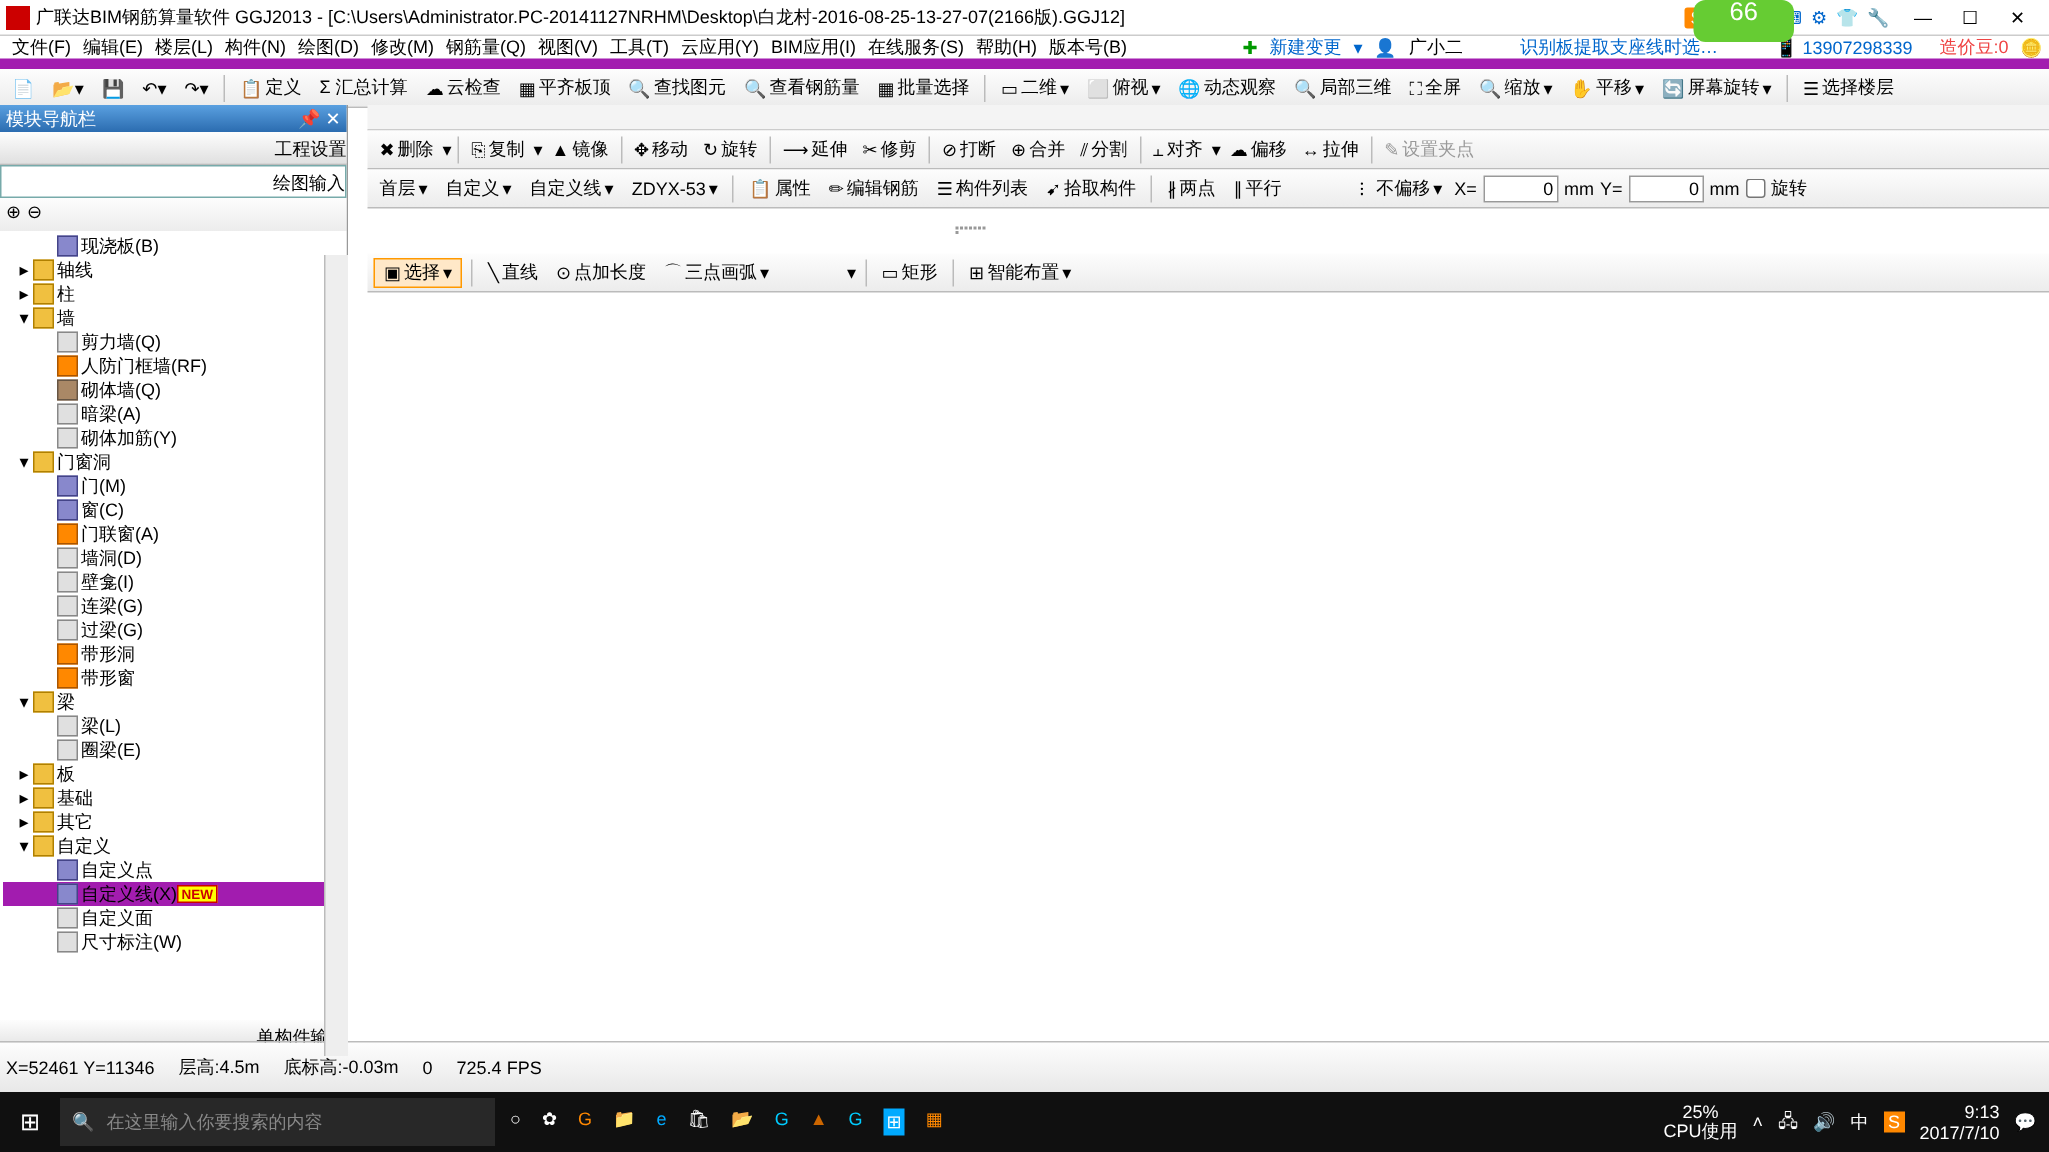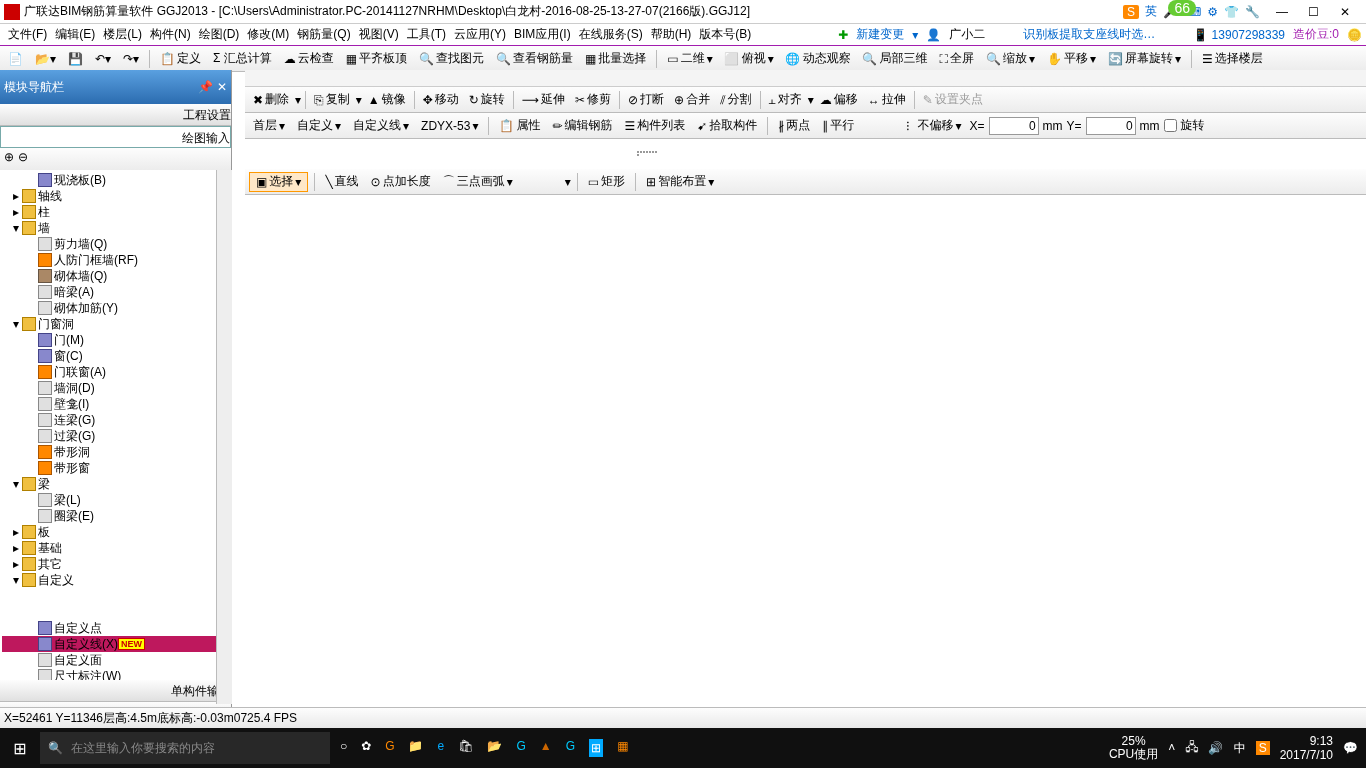--- a/index.html
+++ b/index.html
@@ -4,67 +4,67 @@
 <style>
 * { margin:0; padding:0; box-sizing:border-box; font-family:"Microsoft YaHei","SimSun",sans-serif; font-size:12px; }
 body { background:#fff; width:1366px; height:768px; overflow:hidden; position:relative; }
 .titlebar { height:24px; background:#fff; display:flex; align-items:center; padding:0 4px; border-bottom:1px solid #ccc; }
 .titlebar .icon { width:16px; height:16px; background:#c00; margin-right:4px; }
 .titlebar .title { flex:1; color:#000; white-space:nowrap; overflow:hidden; }
 .titlebar .ime { display:flex; gap:6px; align-items:center; color:#0066cc; padding:0 8px; }
 .titlebar .ime span { color:#0066cc; }
 .titlebar .winbtns { display:flex; gap:18px; padding:0 8px; }
 .titlebar .winbtn { width:14px; height:14px; cursor:pointer; }
-.menubar { height:22px; background:#fff; display:flex; align-items:center; padding:0 4px; border-bottom:1px solid #a21caf; }
+.menubar { height:22px; background:#fff; display:flex; align-items:center; padding:0 4px; border-bottom:7px solid #a21caf; }
 .menubar .m { padding:0 4px; cursor:pointer; }
 .menubar .right { margin-left:auto; display:flex; align-items:center; gap:8px; color:#0066cc; }
 .menubar .right .newchg { color:#0066cc; }
 .menubar .user { color:#000; }
 .toolbar1 { height:26px; background:linear-gradient(#fdfdfd,#ececec); display:flex; align-items:center; padding:0 4px; border-bottom:1px solid #bbb; gap:4px; }
 .tbtn { display:flex; align-items:center; gap:2px; padding:0 4px; height:22px; cursor:pointer; }
 .tsep { width:1px; height:18px; background:#bbb; margin:0 2px; }
 .toolbar2 { height:26px; background:linear-gradient(#fdfdfd,#ececec); display:flex; align-items:center; padding:0 4px; border-bottom:1px solid #bbb; gap:2px; position:absolute; left:245px; top:87px; right:0; }
 .toolbar3 { height:26px; background:linear-gradient(#fdfdfd,#ececec); display:flex; align-items:center; padding:0 4px; border-bottom:1px solid #bbb; gap:4px; position:absolute; left:245px; top:113px; right:0; }
 .numinput { width:50px; height:18px; border:1px solid #999; text-align:right; padding-right:2px; }
 .main { position:absolute; top:70px; left:0; right:0; bottom:44px; display:flex; }
 .sidebar { width:232px; display:flex; flex-direction:column; border-right:1px solid #999; }
-.panel-title { height:34px; background:linear-gradient(#5aa0e0,#2b6cb0); color:#fff; display:flex; align-items:center; padding:0 4px; font-size:11px; }
+.panel-title { height:18px; background:linear-gradient(#5aa0e0,#2b6cb0); color:#fff; display:flex; align-items:center; padding:0 4px; font-size:11px; }
 .panel-title .pin { margin-left:auto; }
 .panel-tab { height:22px; background:linear-gradient(#fdfdfd,#e0e0e0); border-bottom:1px solid #bbb; text-align:right; line-height:22px; cursor:pointer; }
 .tree { flex:1; overflow:auto; background:#fff; padding:2px; }
 .tree-item { display:flex; align-items:center; height:16px; padding-left:0; white-space:nowrap; cursor:pointer; }
 .tree-item .tw { width:12px; text-align:center; }
 .tree-item .ic { width:14px; height:14px; margin-right:2px; display:inline-block; }
-.tree-item.sel { background:#be185d; }
+.tree-item.sel { background:#a21caf; }
 .ic-folder { background:#f0c040; border:1px solid #b08000; }
 .ic-file { background:#e0e0e0; border:1px solid #888; }
 .ic-blue { background:#88c; border:1px solid #448; }
 .ic-orange { background:#f80; border:1px solid #a50;}
 .ic-brown { background:#a86; border:1px solid #654;}
 .drawing { flex:1; background:#000; position:relative; margin-top:99px; overflow:hidden; }
 .snapbar { position:absolute; left:245px; right:0; bottom:18px; height:26px; background:linear-gradient(#fdfdfd,#ececec); display:flex; align-items:center; padding:0 4px; gap:4px; border-top:1px solid #bbb; }
 .snapbtn { display:flex; align-items:center; padding:0 6px; height:20px; border:1px solid transparent; cursor:pointer; gap:2px;}
 .snapbtn.active { border:1px solid #7aa; background:#d4e6f8;}
-.statusbar { position:absolute; left:0; right:0; bottom:0; height:21px; background:linear-gradient(#fdfdfd,#e8e8e8); display:flex; align-items:center; padding:0 4px; border-top:1px solid #bbb; }
+.statusbar { position:absolute; left:0; right:0; bottom:0; height:34px; background:linear-gradient(#fdfdfd,#e8e8e8); display:flex; align-items:center; padding:0 4px; border-top:1px solid #bbb; gap:16px; }
 .statusbar .cell { white-space:nowrap; }
 .statusbar .prompt { flex:1; }
 .taskbar { position:absolute; left:0; right:0; bottom:0; height:40px; background:#101010; display:flex; align-items:center; color:#fff; z-index:6; }
 .taskbar .start { width:40px; text-align:center; font-size:16px; }
 .taskbar .search { width:290px; height:32px; background:#282828; display:flex; align-items:center; padding:0 8px; color:#888; gap:8px;}
 .taskbar .tb-icons { display:flex; gap:14px; padding:0 10px; }
 .taskbar .tray { margin-left:auto; display:flex; align-items:center; gap:10px; padding:0 8px; font-size:11px; }
 .taskbar .clock { text-align:right; line-height:1.2; font-size:11px;}
 .scroll-v { position:absolute; top:170px; right:0; width:16px; bottom:64px; background:#eee; border-left:1px solid #bbb; z-index:2; }
 .newtag { background:#ff0; color:#c00; font-size:9px; padding:0 2px; font-weight:bold; border:1px solid #c00;}
 .toolrow-top { position:absolute; left:245px; right:0; top:70px; height:17px; background:#f4f4f4; border-bottom:1px solid #ccc; }
 .drag-grip { position:absolute; left:637px; top:139px; width:20px; height:28px; display:flex; flex-wrap:wrap; align-content:center; gap:1px;}
 .drag-grip i { width:2px; height:2px; background:#999; display:block;}
 .selrow { position:absolute; left:245px; right:0; top:169px; height:26px; background:linear-gradient(#fdfdfd,#ececec); display:flex; align-items:center; padding:0 4px; gap:4px; border-bottom:1px solid #bbb; z-index:3;}
 .selbtn { border:1px solid #f90; background:#ffe8c8; padding:0 6px; height:20px; display:flex; align-items:center; gap:2px;}
-.fps-badge { position:absolute; top:0; right:170px; background:#6c3; color:#fff; border-radius:8px; padding:0 6px; font-size:14px; height:16px; line-height:16px; z-index:5;}
+.fps-badge { position:absolute; top:0; right:170px; background:#6c3; color:#fff; border-radius:8px; padding:0 24px; font-size:17px; height:28px; line-height:16px; z-index:5;}
 </style>
 </head>
 <body>
 
 <div class="fps-badge">66</div>
 
 <div class="titlebar">
   <span class="icon"></span>
   <span class="title">广联达BIM钢筋算量软件 GGJ2013 - [C:\Users\Administrator.PC-20141127NRHM\Desktop\白龙村-2016-08-25-13-27-07(2166版).GGJ12]</span>
   <div class="ime">
@@ -99,21 +99,21 @@
   <span class="m">帮助(H)</span>
   <span class="m">版本号(B)</span>
   <div class="right">
     <span style="color:#090">✚</span>
     <span class="newchg">新建变更</span>
     <span>▾</span>
     <span>👤</span>
     <span class="user">广小二</span>
     <span style="margin-left:30px">识别板提取支座线时选…</span>
     <span style="margin-left:30px;color:#06c">📱 <span>13907298339</span></span>
-    <span style="color:#a21caf;">造价豆:0</span>
+    <span style="color:#ef4444;margin-left:10px">造价豆:0</span>
     <span>🪙</span>
   </div>
 </div>
 
 <div class="toolbar1">
   <span class="tbtn">📄</span>
   <span class="tbtn">📂▾</span>
   <span class="tbtn">💾</span>
   <span class="tbtn">↶▾</span>
   <span class="tbtn">↷▾</span>
@@ -274,21 +274,21 @@
         <div class="tree-item" style="padding-left: 8px;">
           <span class="tw">▸</span>
           <span class="ic ic-folder"></span>
           <span>其它</span>
         </div>
         <div class="tree-item" style="padding-left: 8px;">
           <span class="tw">▾</span>
           <span class="ic ic-folder"></span>
           <span>自定义</span>
         </div>
-        <div class="tree-item" style="padding-left: 24px; margin-top: 32px;">
+        <div class="tree-item" style="padding-left: 24px;">
           <span class="tw"></span>
           <span class="ic ic-blue"></span>
           <span>自定义点</span>
         </div>
         <div class="tree-item sel" style="padding-left: 24px;">
           <span class="tw"></span>
           <span class="ic ic-blue"></span>
           <span>自定义线(X)</span>
           <span class="newtag">NEW</span>
         </div>

